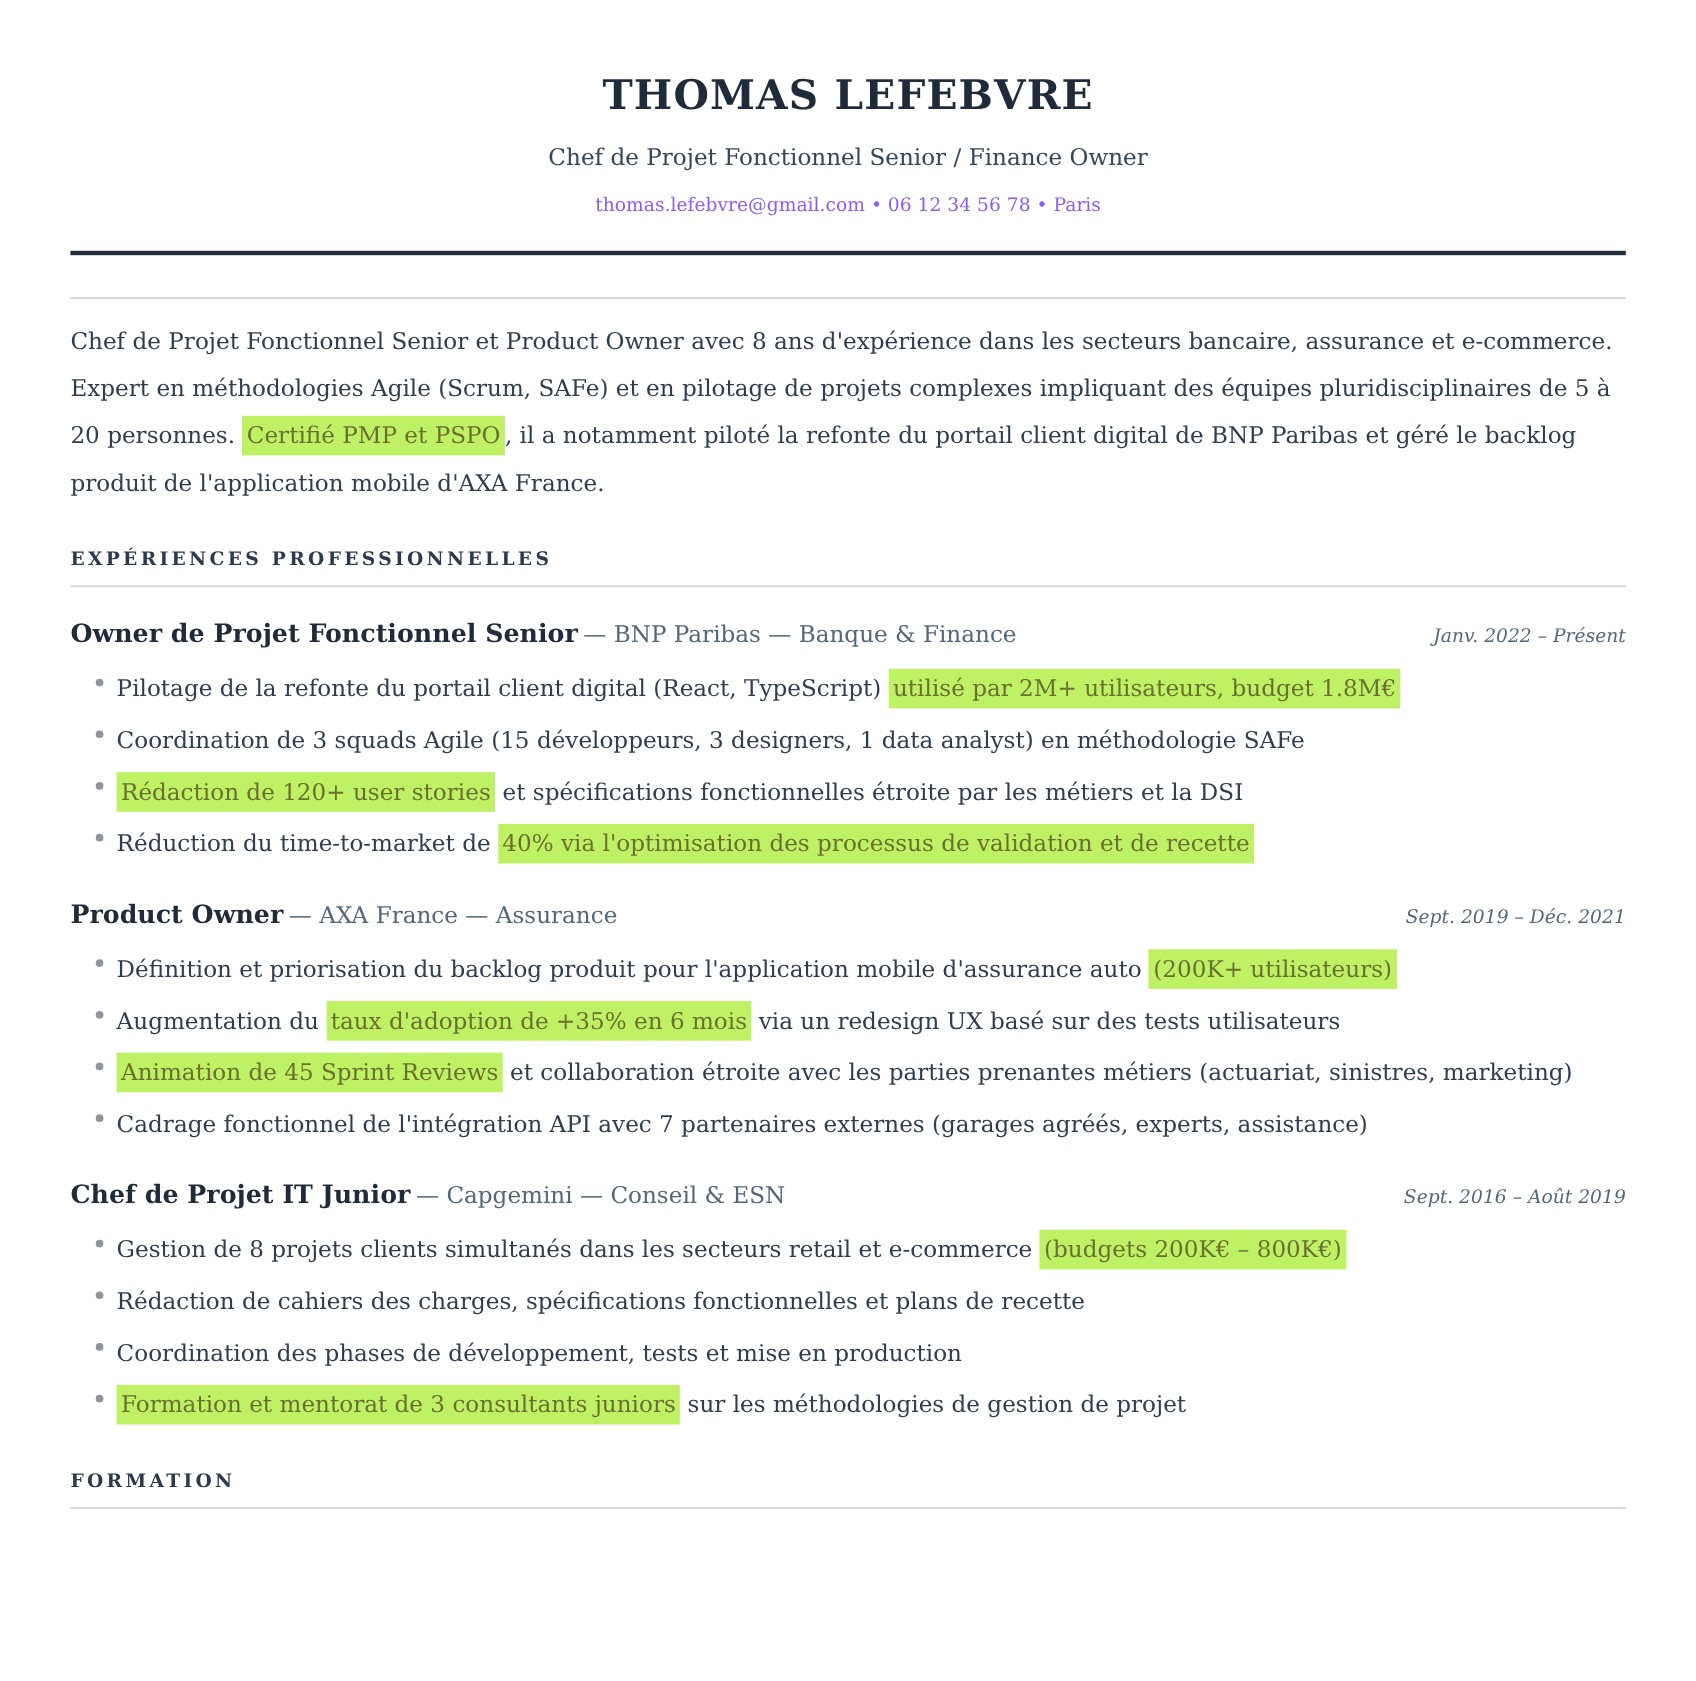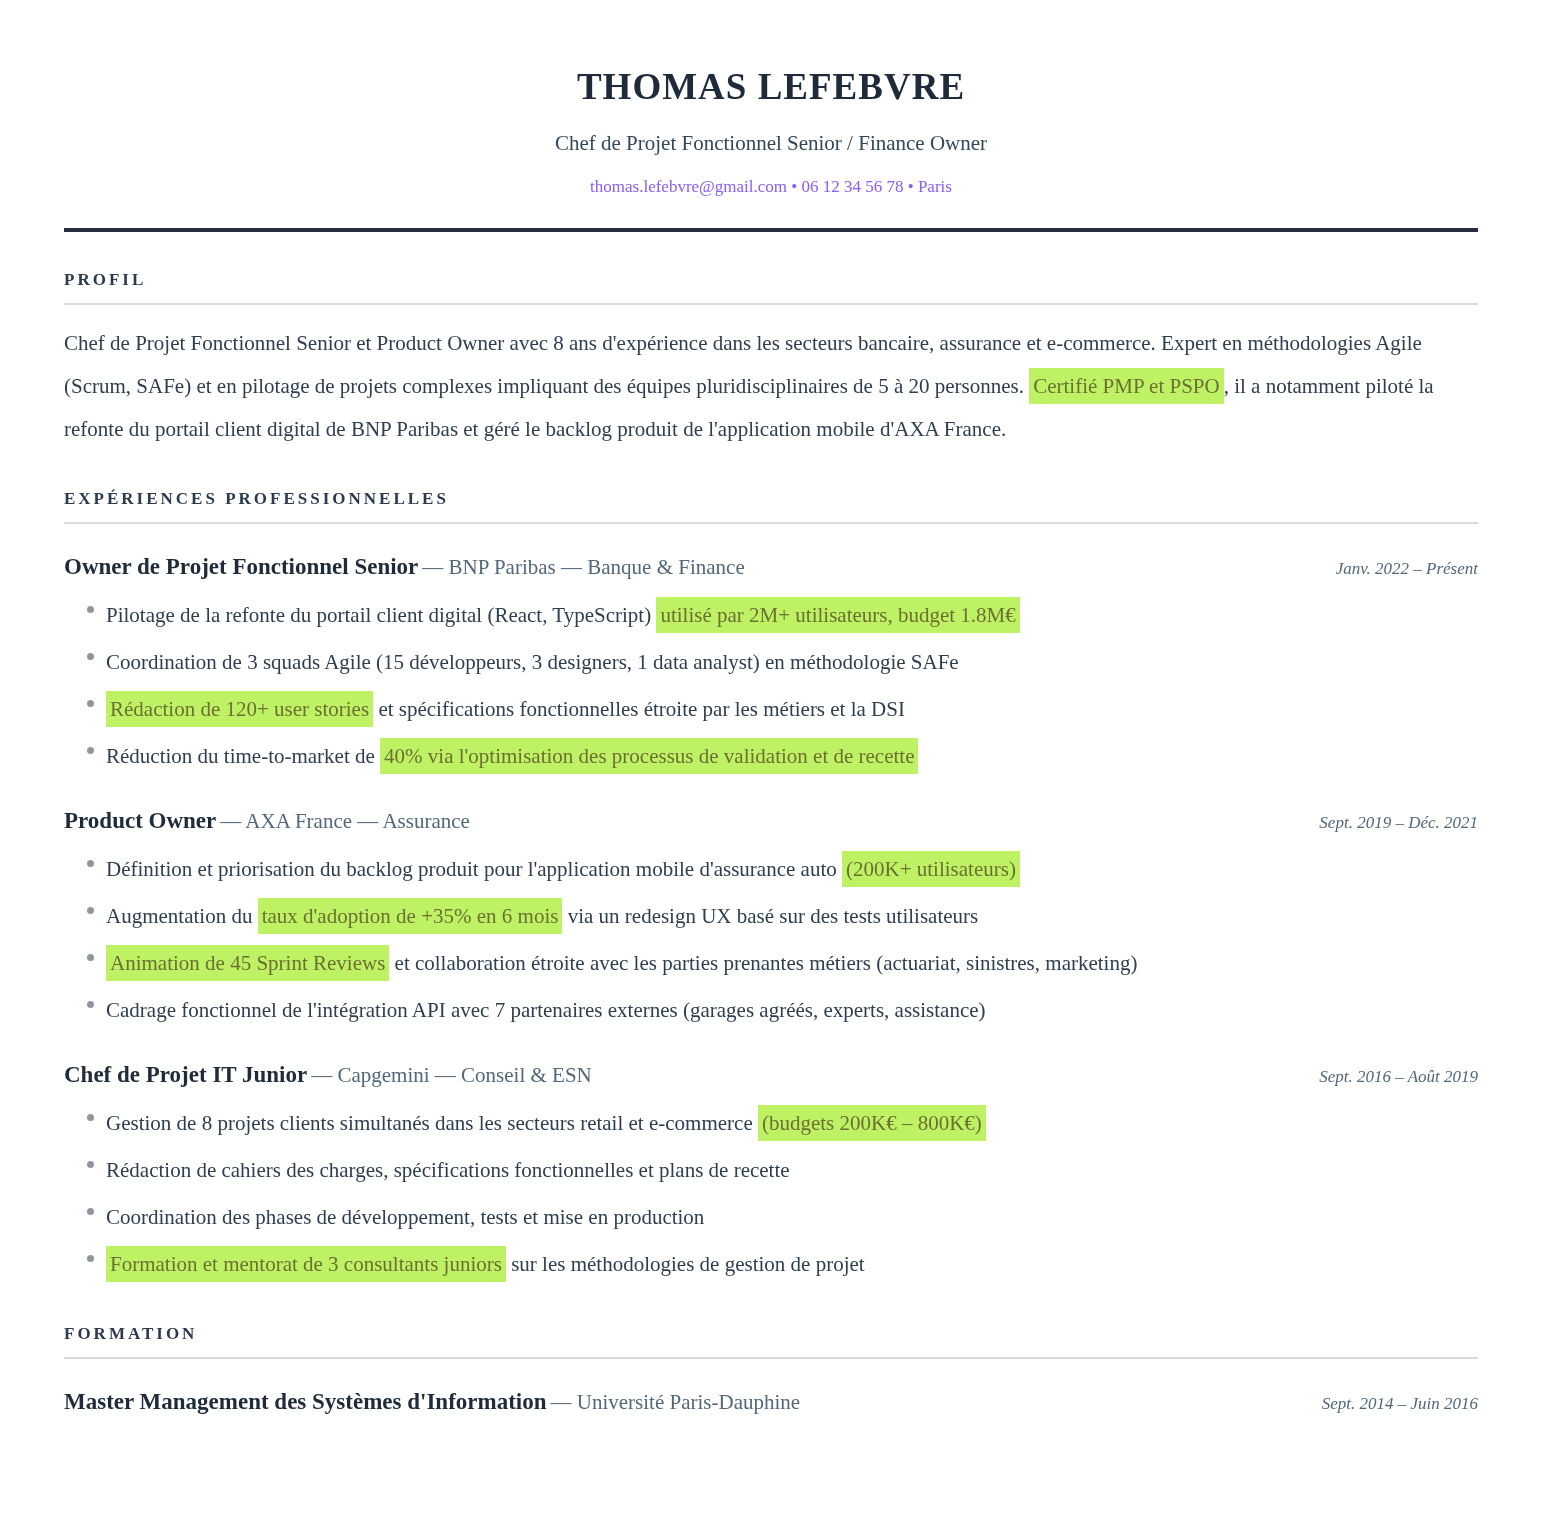--- a/index.html
+++ b/index.html
@@ -9,21 +9,20 @@
     color: #2e3d50;
   }
   body {
     width: 1542px;
     height: 1528px;
     overflow: hidden;
   }
   .page {
     width: 1542px;
     padding: 0 64px;
-    font-family: Liberation Serif, serif;
   }
 
   
   .cv-header { text-align: center; padding-top: 68px; }
   .cv-name {
     font-size: 37px;
     font-weight: bold;
     letter-spacing: 1px;
     color: #1f2b3a;
     line-height: 1;
@@ -131,21 +130,20 @@
 
   <div class="cv-header">
     <div class="cv-name">THOMAS LEFEBVRE</div>
     <div class="cv-title">Chef de Projet Fonctionnel Senior / Finance Owner</div>
     <div class="cv-contact">thomas.lefebvre@gmail.com • 06 12 34 56 78 • Paris</div>
   </div>
 
   <div class="top-rule"></div>
 
   <div class="section">
-    <div class="section-heading">PROFIL</div>
     <div class="section-rule"></div>
     <p class="profile-text"><span>Chef de Projet Fonctionnel Senior et Product Owner avec 8 ans d'expérience dans les secteurs bancaire, assurance et e-commerce. Expert en méthodologies Agile (Scrum, SAFe) et en pilotage de projets complexes impliquant des équipes pluridisciplinaires de 5 à 20 personnes. </span><span class="hl">Certifié PMP et PSPO</span><span>, il a notamment piloté la refonte du portail client digital de BNP Paribas et géré le backlog produit de l'application mobile d'AXA France.</span></p>
   </div>
 
   <div class="section">
     <div class="section-heading">EXPÉRIENCES PROFESSIONNELLES</div>
     <div class="section-rule"></div>
     <div>
         <div class="job">
           <div class="job-header">
@@ -182,23 +180,15 @@
             <div class="bullet"><span class="bullet-marker"></span><span>Coordination des phases de développement, tests et mise en production</span></div>
             <div class="bullet"><span class="bullet-marker"></span><span class="hl">Formation et mentorat de 3 consultants juniors</span><span> sur les méthodologies de gestion de projet</span></div>
           </div>
         </div>
       </div>
   </div>
 
   <div class="section">
     <div class="section-heading">FORMATION</div>
     <div class="section-rule"></div>
-    <div>
-        <div class="edu-entry">
-          <div class="job-header">
-            <div><span class="job-title">Master Management des Systèmes d'Information</span> <span class="job-org">— Université Paris-Dauphine</span></div>
-            <span class="job-dates">Sept. 2014 – Juin 2016</span>
-          </div>
-        </div>
-      </div>
   </div>
 
 </div>
 
 </body></html>

